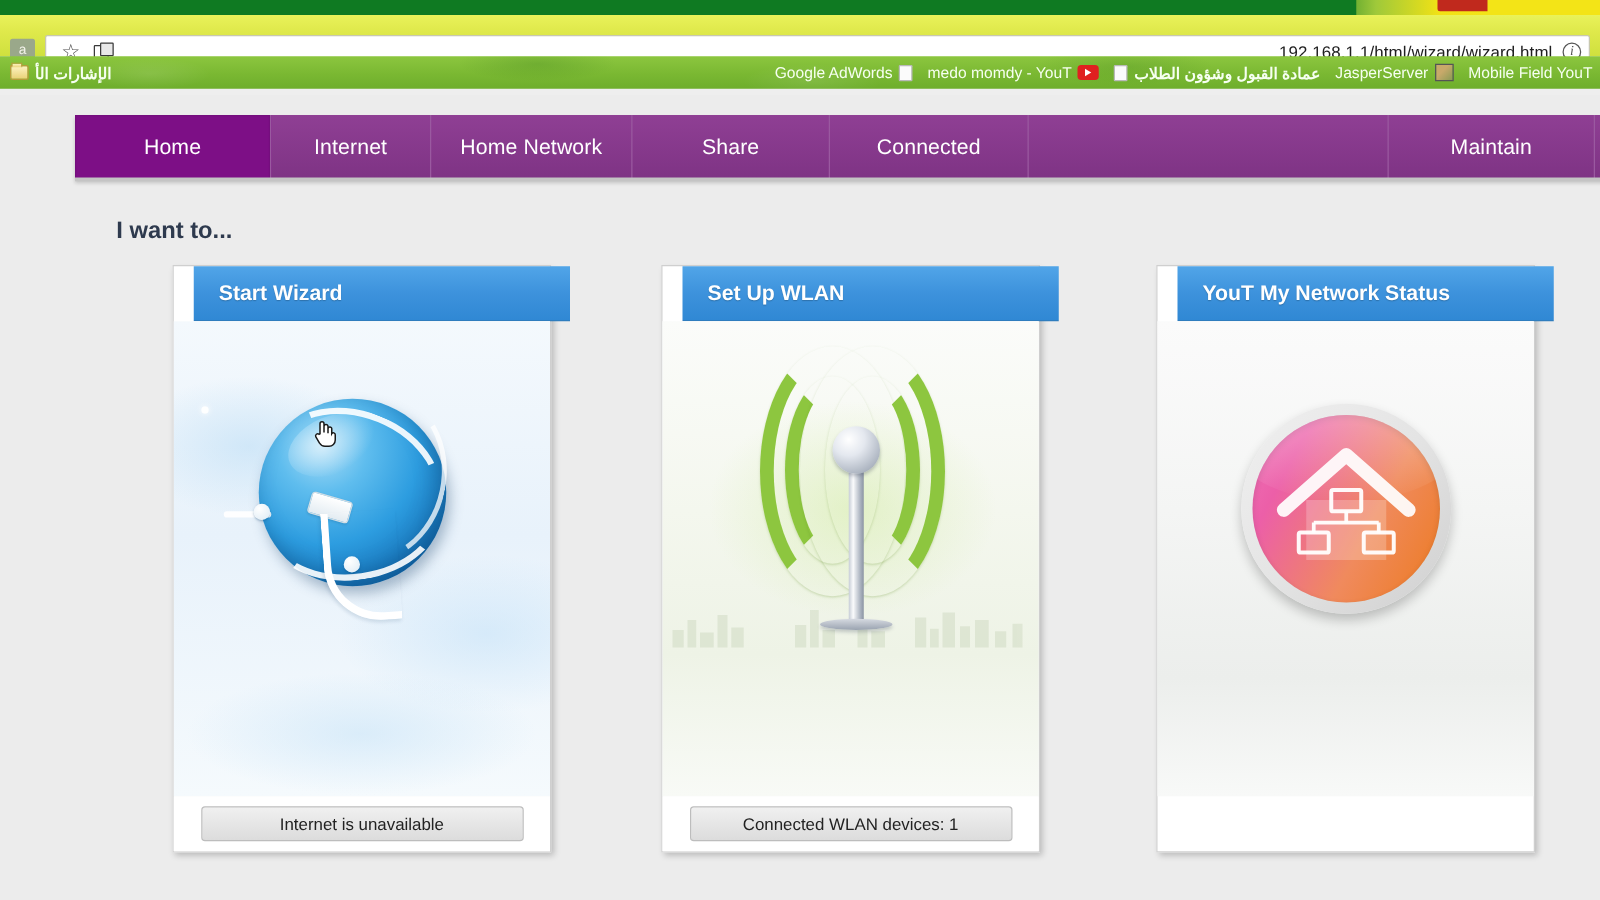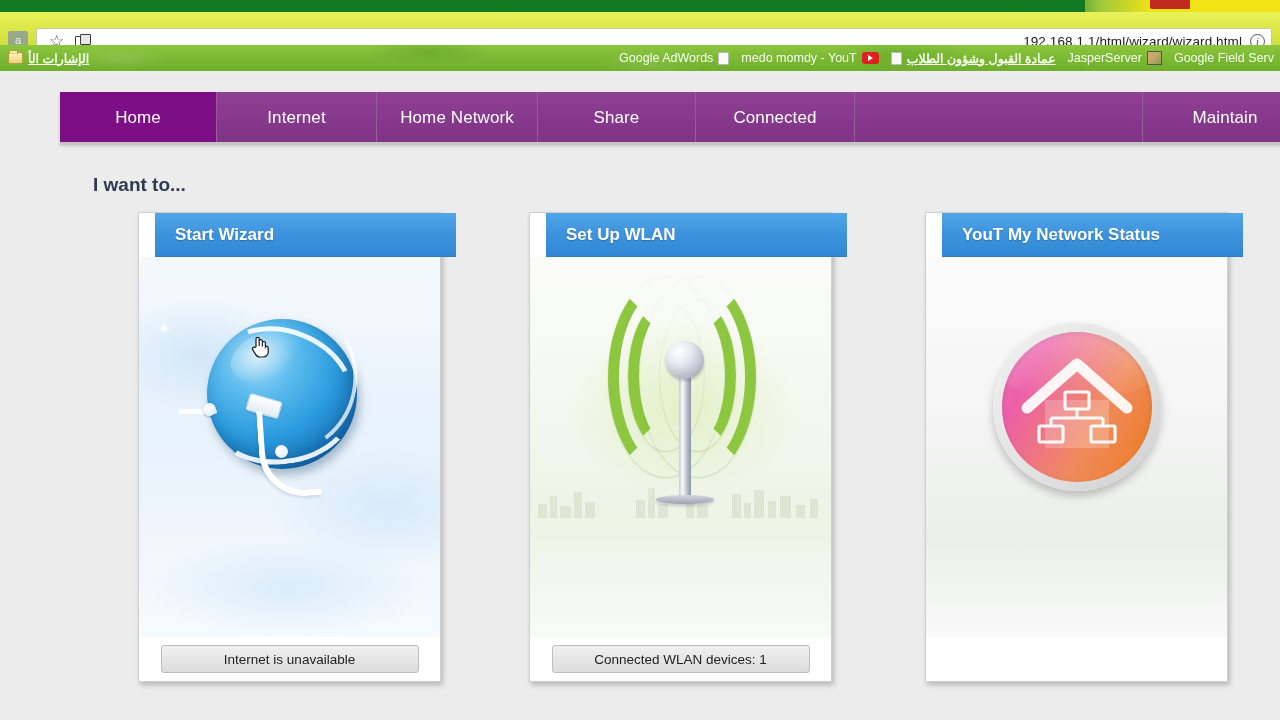--- a/index.html
+++ b/index.html
@@ -72,21 +72,21 @@
       radial-gradient(ellipse 90px 20px at 430px 6px, rgba(40,110,20,.22), transparent 70%),
       radial-gradient(ellipse 80px 20px at 650px 20px, rgba(255,255,255,.09), transparent 70%),
       radial-gradient(ellipse 100px 22px at 900px 8px, rgba(40,110,20,.18), transparent 70%);
     pointer-events: none;
   }
   .bm {
     display: flex; align-items: center; gap: 5px; height: 26px;
     padding: 0 6px; font-size: 12.5px; color: #f6fff0; white-space: nowrap;
     position: relative; z-index: 2;
   }
-  .bm.ar { direction: rtl; font-weight: bold; letter-spacing: -.2px; text-decoration: underline; }
+  .bm.ar { direction: rtl; font-weight: bold; letter-spacing: -.2px; }
   .bm-folder {
     width: 15px; height: 12px; background: linear-gradient(#fdf2c0,#e9d277);
     border: 1px solid #b89b3c; border-radius: 1px 2px 2px 2px; position: relative;
   }
   .bm-folder::before { content:""; position:absolute; left:0; top:-3px; width:7px; height:3px;
     background: linear-gradient(#fdf2c0,#e9d277); border:1px solid #b89b3c; border-bottom:none;
     border-radius:1px 1px 0 0; }
   .bm-page {
     width: 11px; height: 13px; background: #fbfbfb; border: 1px solid #b9b9b9;
     border-radius: 1px;
@@ -341,32 +341,32 @@
     </div>
     <div class="bm ar">
       <span>عمادة القبول وشؤون الطلاب</span>
       <span class="bm-page"></span>
     </div>
     <div class="bm">
       <span>JasperServer</span>
       <span class="bm-img"></span>
     </div>
     <div class="bm">
-      <span>Google Field Serv</span>
+      <span>Mobile Field YouT</span>
     </div>
   </div>
 </div>
 
 <div class="page">
 
   <div class="navbar">
     <div class="navitem active" style="width:157px">
       <span>Home</span>
     </div>
-    <div class="navitem" style="width:160px">
+    <div class="navitem" style="width:128px">
       <span>Internet</span>
     </div>
     <div class="navitem" style="width:161px">
       <span>Home Network</span>
     </div>
     <div class="navitem" style="width:158px">
       <span>Share</span>
     </div>
     <div class="navitem" style="width:159px">
       <span>Connected</span>

